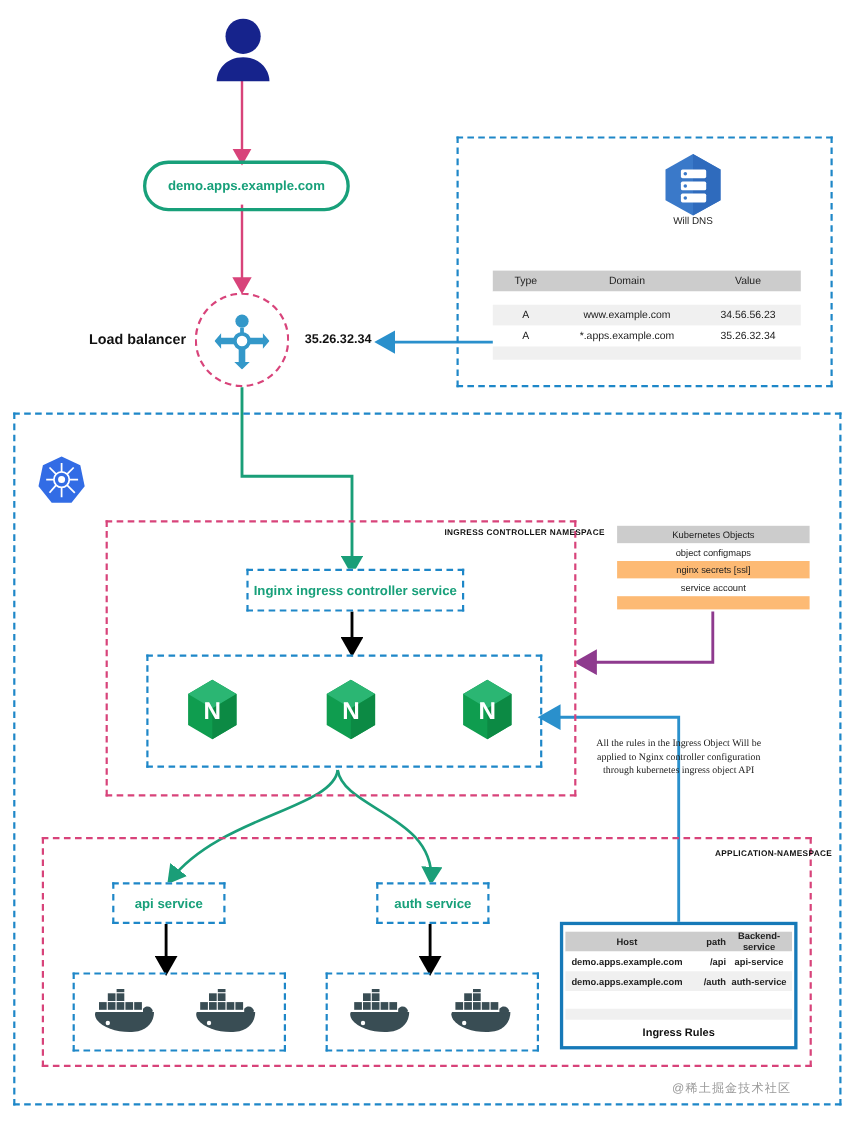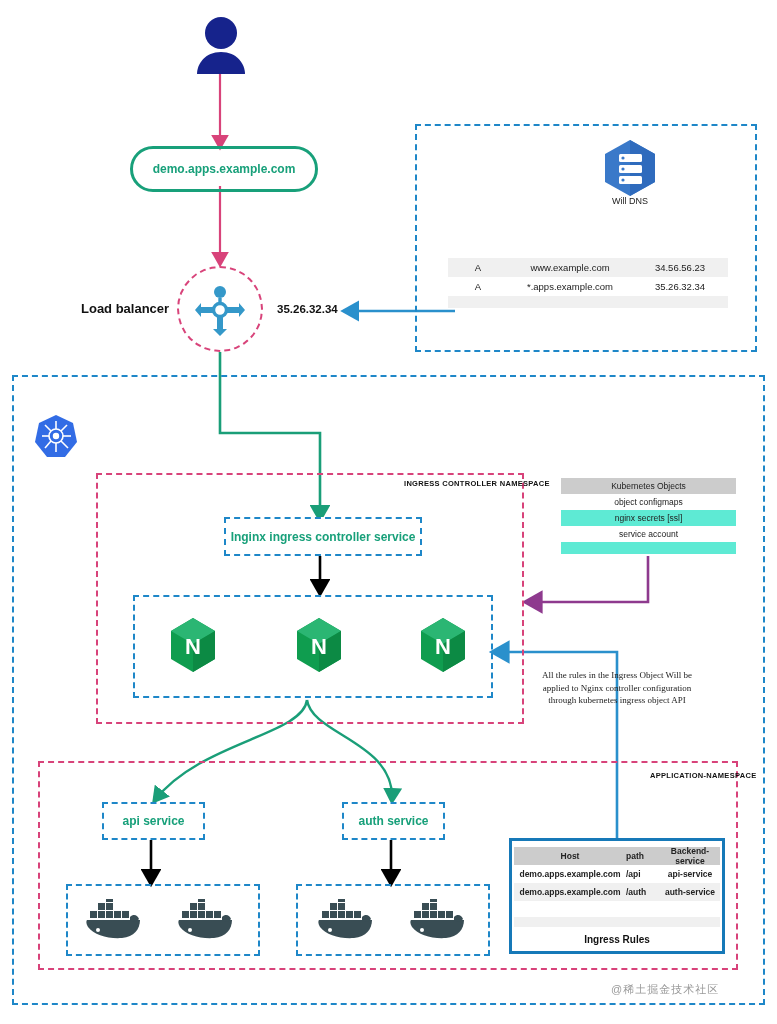--- a/index.html
+++ b/index.html
@@ -42,28 +42,28 @@
   .trow.blank{background:#f0f0f0;}
 
   .dns-tbl{position:absolute;width:280px;font-size:9.5px;}
   .dns-tbl .c-type{width:60px;text-align:center;}
   .dns-tbl .c-dom{flex:1;text-align:center;}
   .dns-tbl .c-val{width:96px;text-align:center;}
 
   .ko-tbl{position:absolute;width:175px;font-size:8.5px;text-align:center;}
   .ko-tbl .krow{height:16px;line-height:16px;}
   .ko-head{background:#cccccc;}
-  .ko-alt{background:#5eead4;}
+  .ko-alt{background:#fdba74;}
   .ko-white{background:#ffffff;}
 
   .ing-box{position:absolute;border:3px solid #1679b8;background:#fff;}
   .ing-tbl{position:absolute;width:206px;font-size:8.5px;font-weight:bold;}
   .ing-tbl .irow{display:flex;height:18px;align-items:center;}
   .ing-tbl .i-host{width:112px;text-align:center;}
-  .ing-tbl .i-path{width:34px;text-align:left;}
+  .ing-tbl .i-path{width:34px;text-align:right;}
   .ing-tbl .i-bk{flex:1;text-align:center;}
   .ing-title{position:absolute;font-size:10px;font-weight:bold;text-align:center;width:206px;color:#111;}
 
   .note{position:absolute;width:160px;font-size:9px;line-height:12.5px;
         text-align:center;color:#222;}
 
   .cloud-dns-label{position:absolute;font-size:9px;color:#222;text-align:center;width:90px;}
 
   .watermark{position:absolute;font-size:11px;color:#9a9a9a;letter-spacing:1px;}
 
@@ -151,20 +151,25 @@
       <rect x="18" y="27" width="23" height="8" rx="1.5" fill="#fff"></rect>
       <rect x="18" y="38" width="23" height="8" rx="1.5" fill="#fff"></rect>
       <circle cx="22" cy="20" r="1.6" fill="#3a79c9"></circle>
       <circle cx="22" cy="31" r="1.6" fill="#3a79c9"></circle>
       <circle cx="22" cy="42" r="1.6" fill="#3a79c9"></circle>
     </svg>
   </div>
   <div class="cloud-dns-label" style="left:585px;top:196px;">Will DNS</div>
 
   <div class="dns-tbl" style="left:448px;top:246px;">
+    <div class="trow head">
+      <div class="c-type">Type</div>
+      <div class="c-dom">Domain</div>
+      <div class="c-val">Value</div>
+    </div>
     <div class="trow plain" style="height:12px;"></div>
     <div class="trow alt">
       <div class="c-type">A</div>
       <div class="c-dom">www.example.com</div>
       <div class="c-val">34.56.56.23</div>
     </div>
     <div class="trow plain">
       <div class="c-type">A</div>
       <div class="c-dom">*.apps.example.com</div>
       <div class="c-val">35.26.32.34</div>

